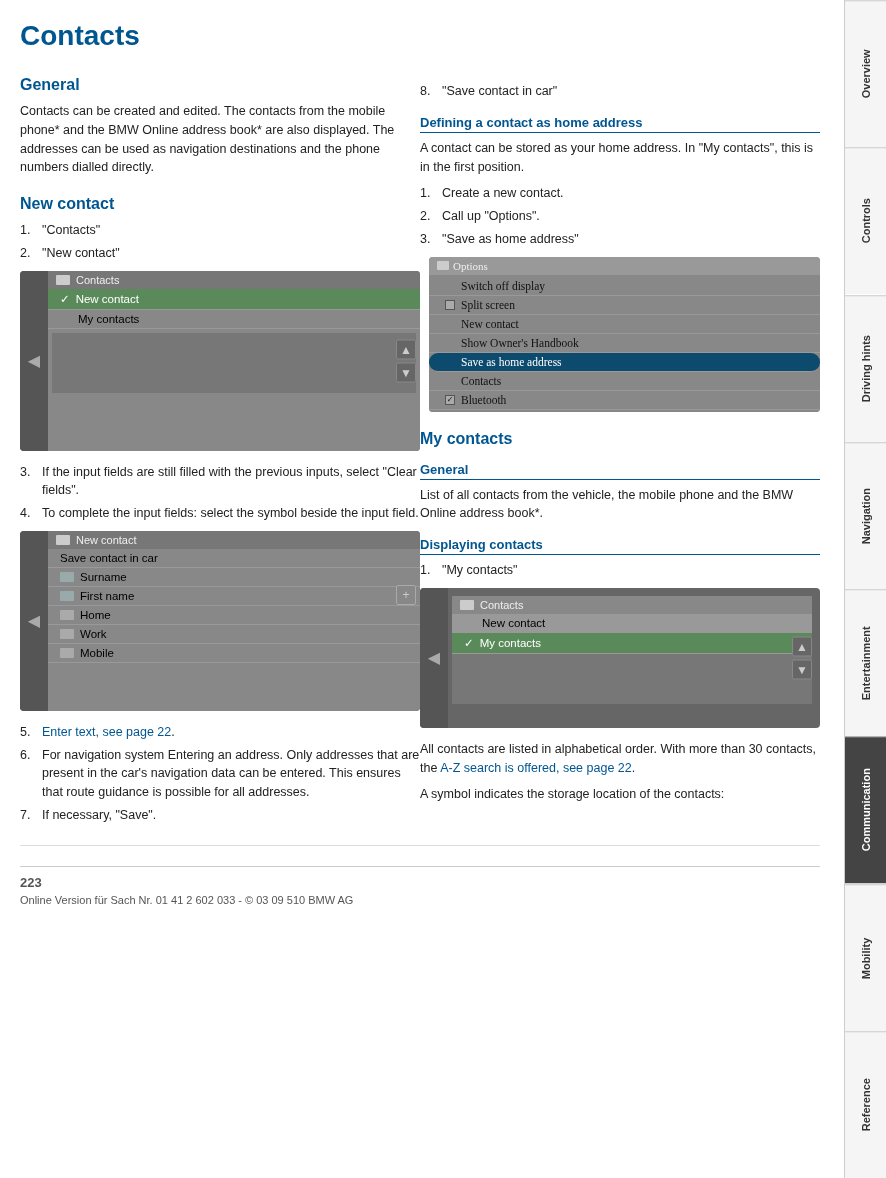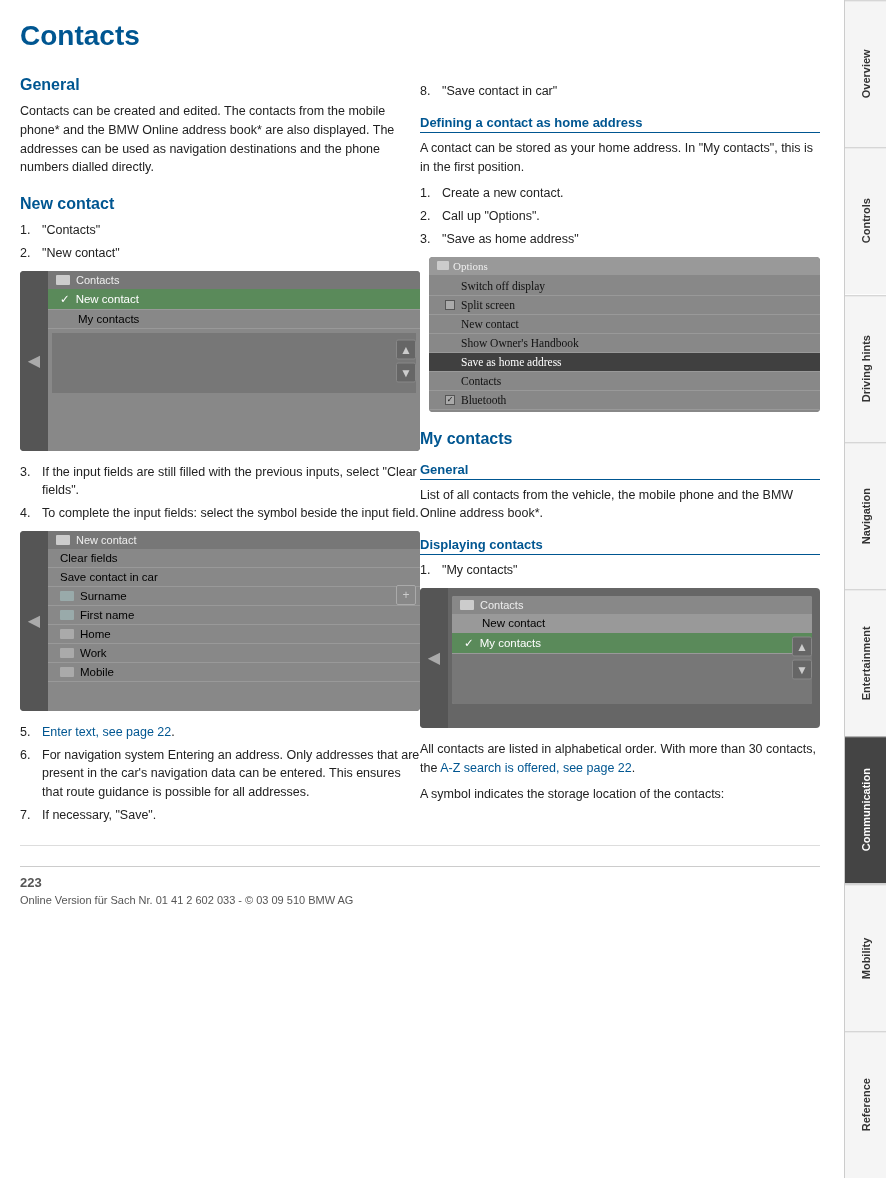--- a/index.html
+++ b/index.html
@@ -162,22 +162,23 @@
       font-size: 11.5px;
       padding: 3px 8px 3px 16px;
       color: #111;
       border-bottom: 1px solid #999;
       display: flex;
       align-items: center;
       gap: 6px;
     }
 
     .options-item.highlighted {
-      background: #404040;
+      background: #0c4a6e;
       color: #fff;
+      border-radius: 9px;
     }
 
     .options-item .check-box {
       width: 10px;
       height: 10px;
       border: 1px solid #555;
       background: #aaa;
       display: inline-flex;
       align-items: center;
       justify-content: center;
@@ -399,23 +400,20 @@
           <span>To complete the input fields: select the symbol beside the input field.</span>
         </li>
       </ol>
 
       <div class="new-contact-screen">
         <div class="nc-nav">◀</div>
         <div style="flex:1; background:#888; position:relative;">
           <div class="nc-header">
             <span style="width:14px;height:10px;background:#ccc;border-radius:1px;display:inline-block;"></span>
             <span>New contact</span>
-          </div>
-          <div class="nc-item">
-            <span>Clear fields</span>
           </div>
           <div class="nc-item">
             <span>Save contact in car</span>
           </div>
           <div class="nc-item">
             <span class="field-icon person"></span>
             <span>Surname</span>
           </div>
           <div class="nc-item">
             <span class="field-icon person"></span>

